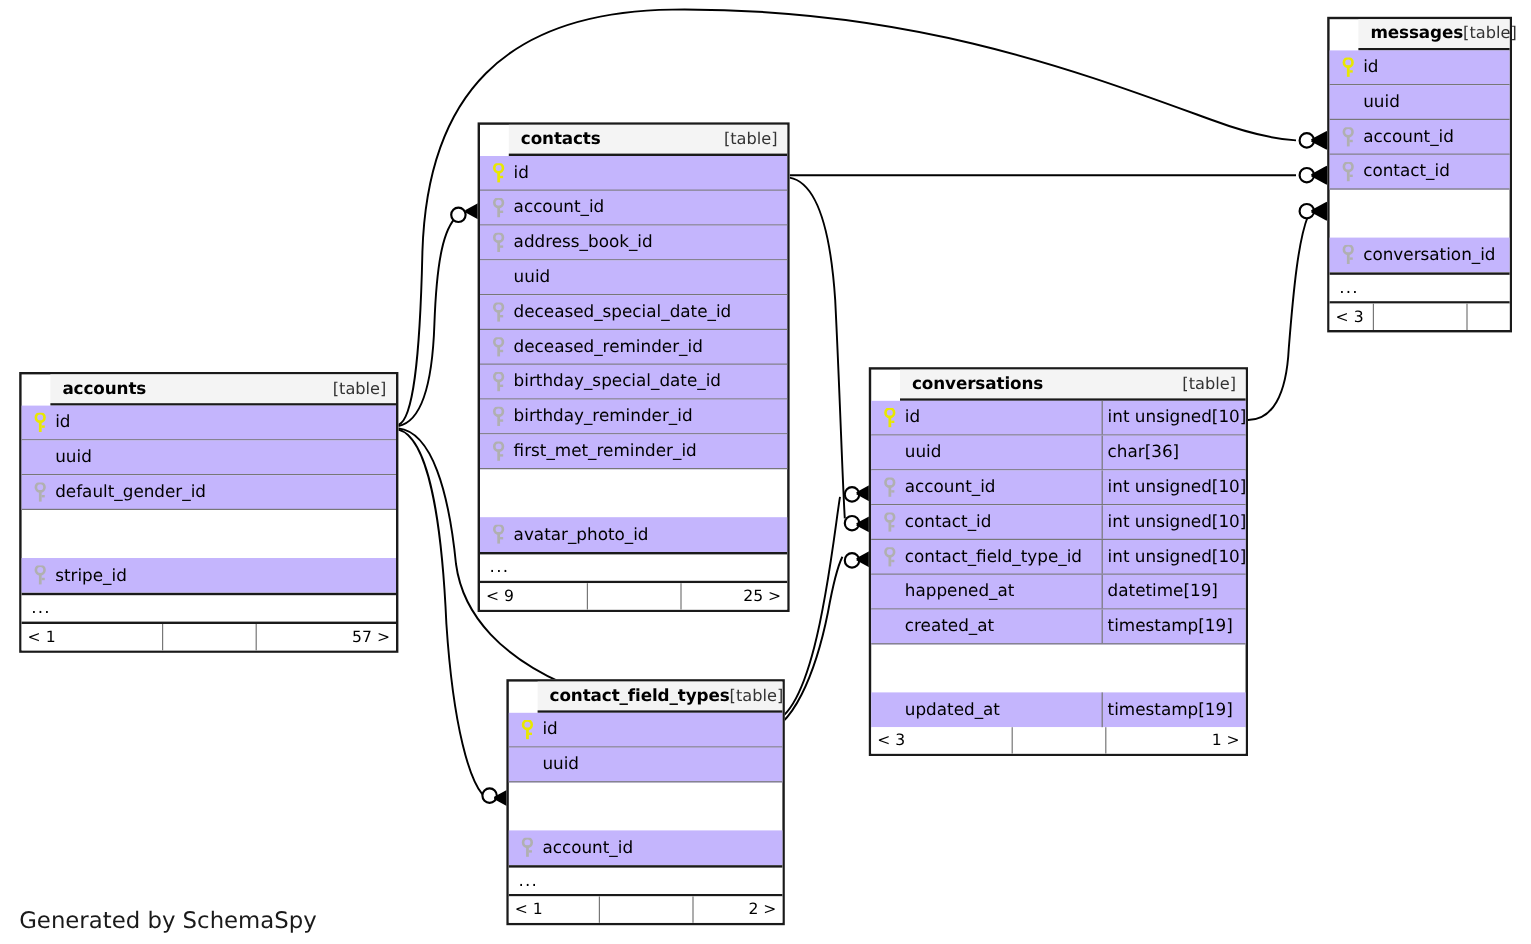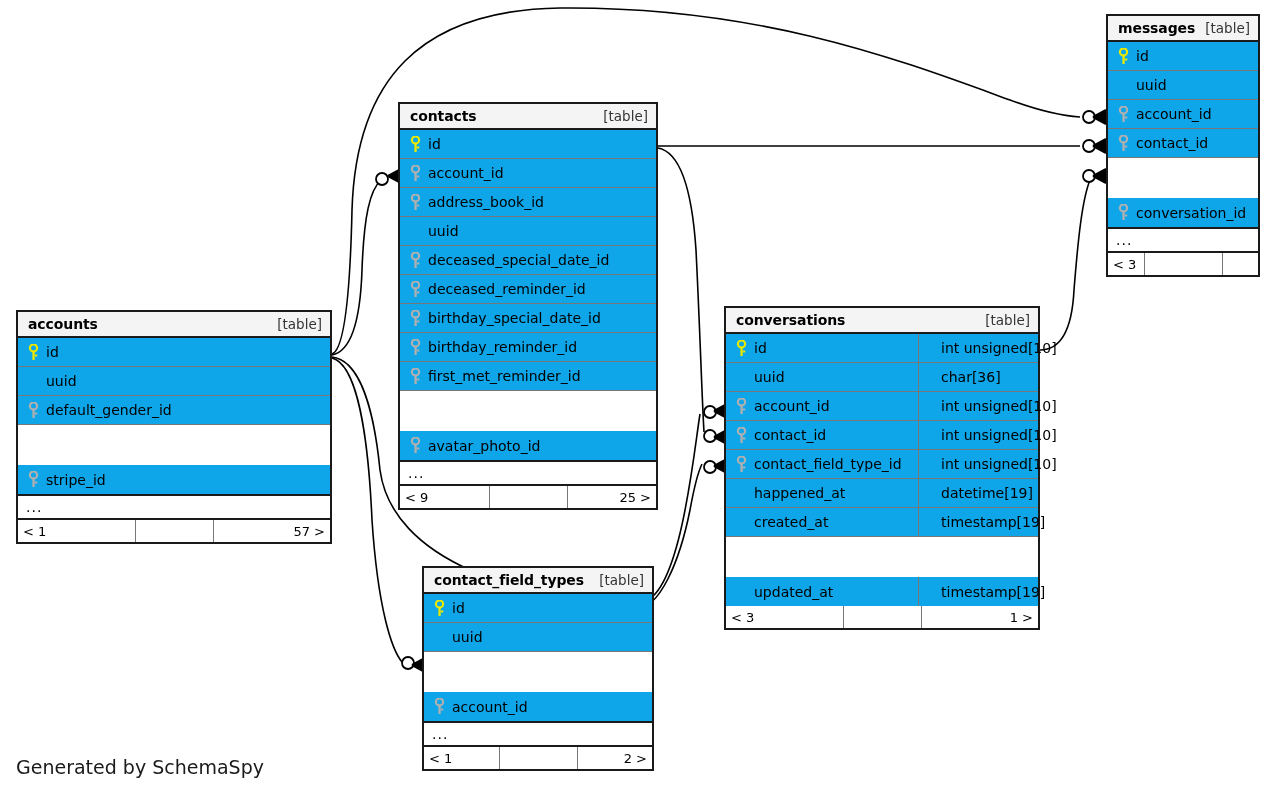--- a/index.html
+++ b/index.html
@@ -38,55 +38,56 @@
   .tbl-head {
     box-sizing: border-box;
     height: 26px;
     background: #f4f4f4;
     border-bottom: 2px solid #1a1a1a;
     display: flex;
     align-items: center;
     justify-content: space-between;
     padding: 0 8px 0 10px;
     white-space: nowrap;
+    margin-left: 24px;
   }
   .tbl-name {
     font-size: 14px;
     font-weight: bold;
     color: #000000;
     letter-spacing: -0.1px;
   }
   .tbl-kind {
     font-size: 13.5px;
     color: #333333;
   }
   .rows { display: block; }
   .row {
     box-sizing: border-box;
     height: 29px;
     display: flex;
     align-items: center;
     border-bottom: 1px solid #777777;
-    background: #0ea5e9;
+    background: #c4b5fd;
     white-space: nowrap;
   }
   .row.thick { border-bottom: 2px solid #1a1a1a; }
   .row:last-child { border-bottom: none; margin-top: 40px; }
   .cell-name {
     flex: 1 1 auto;
     display: flex;
     align-items: center;
     padding-left: 8px;
     overflow: hidden;
   }
   .cell-type {
     flex: 0 0 auto;
     box-sizing: border-box;
     border-left: 1px solid #777777;
-    padding: 0 22px;
+    padding: 0 4px;
     font-size: 14px;
     color: #000000;
     height: 100%;
     display: flex;
     align-items: center;
   }
   .col-label {
     font-size: 14px;
     color: #000000;
   }

